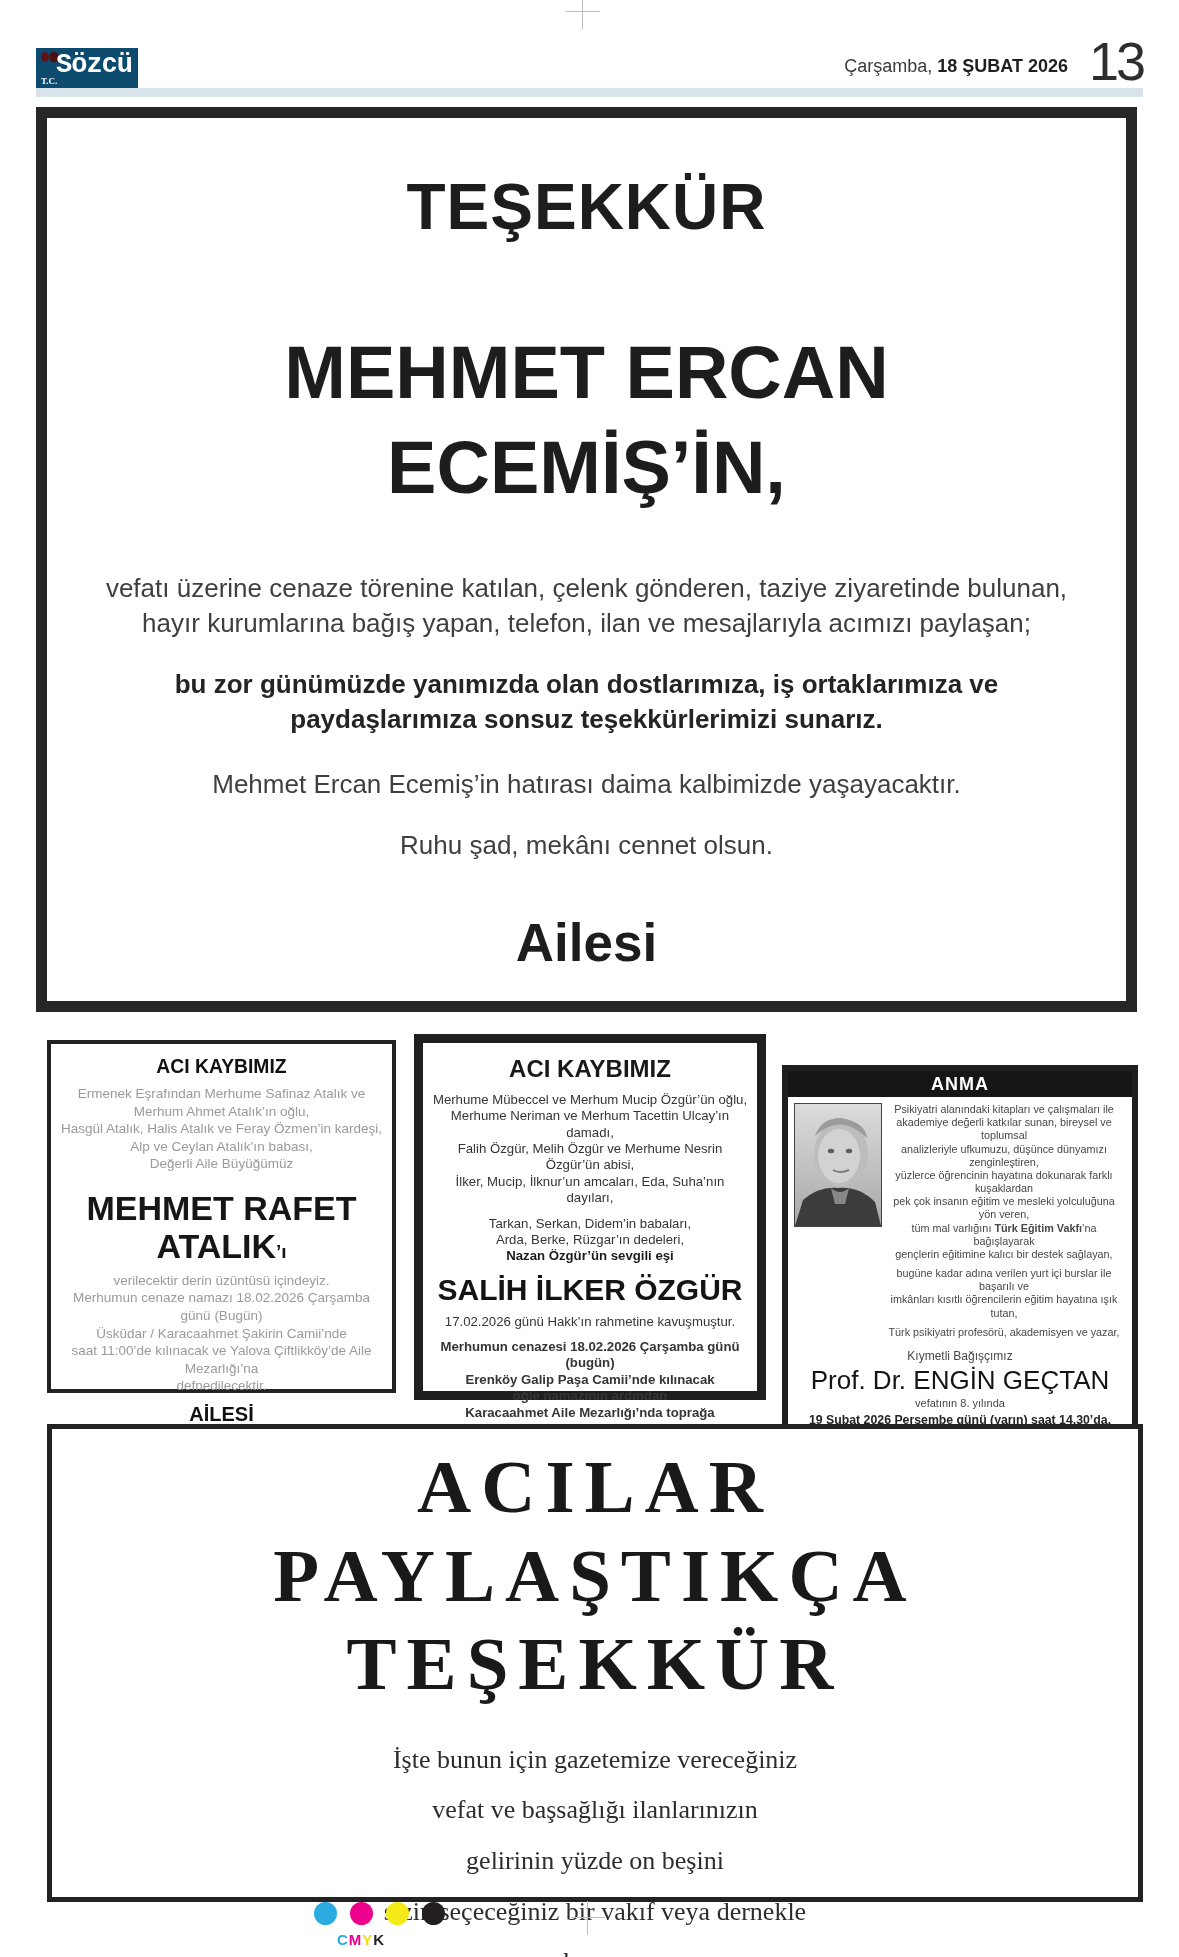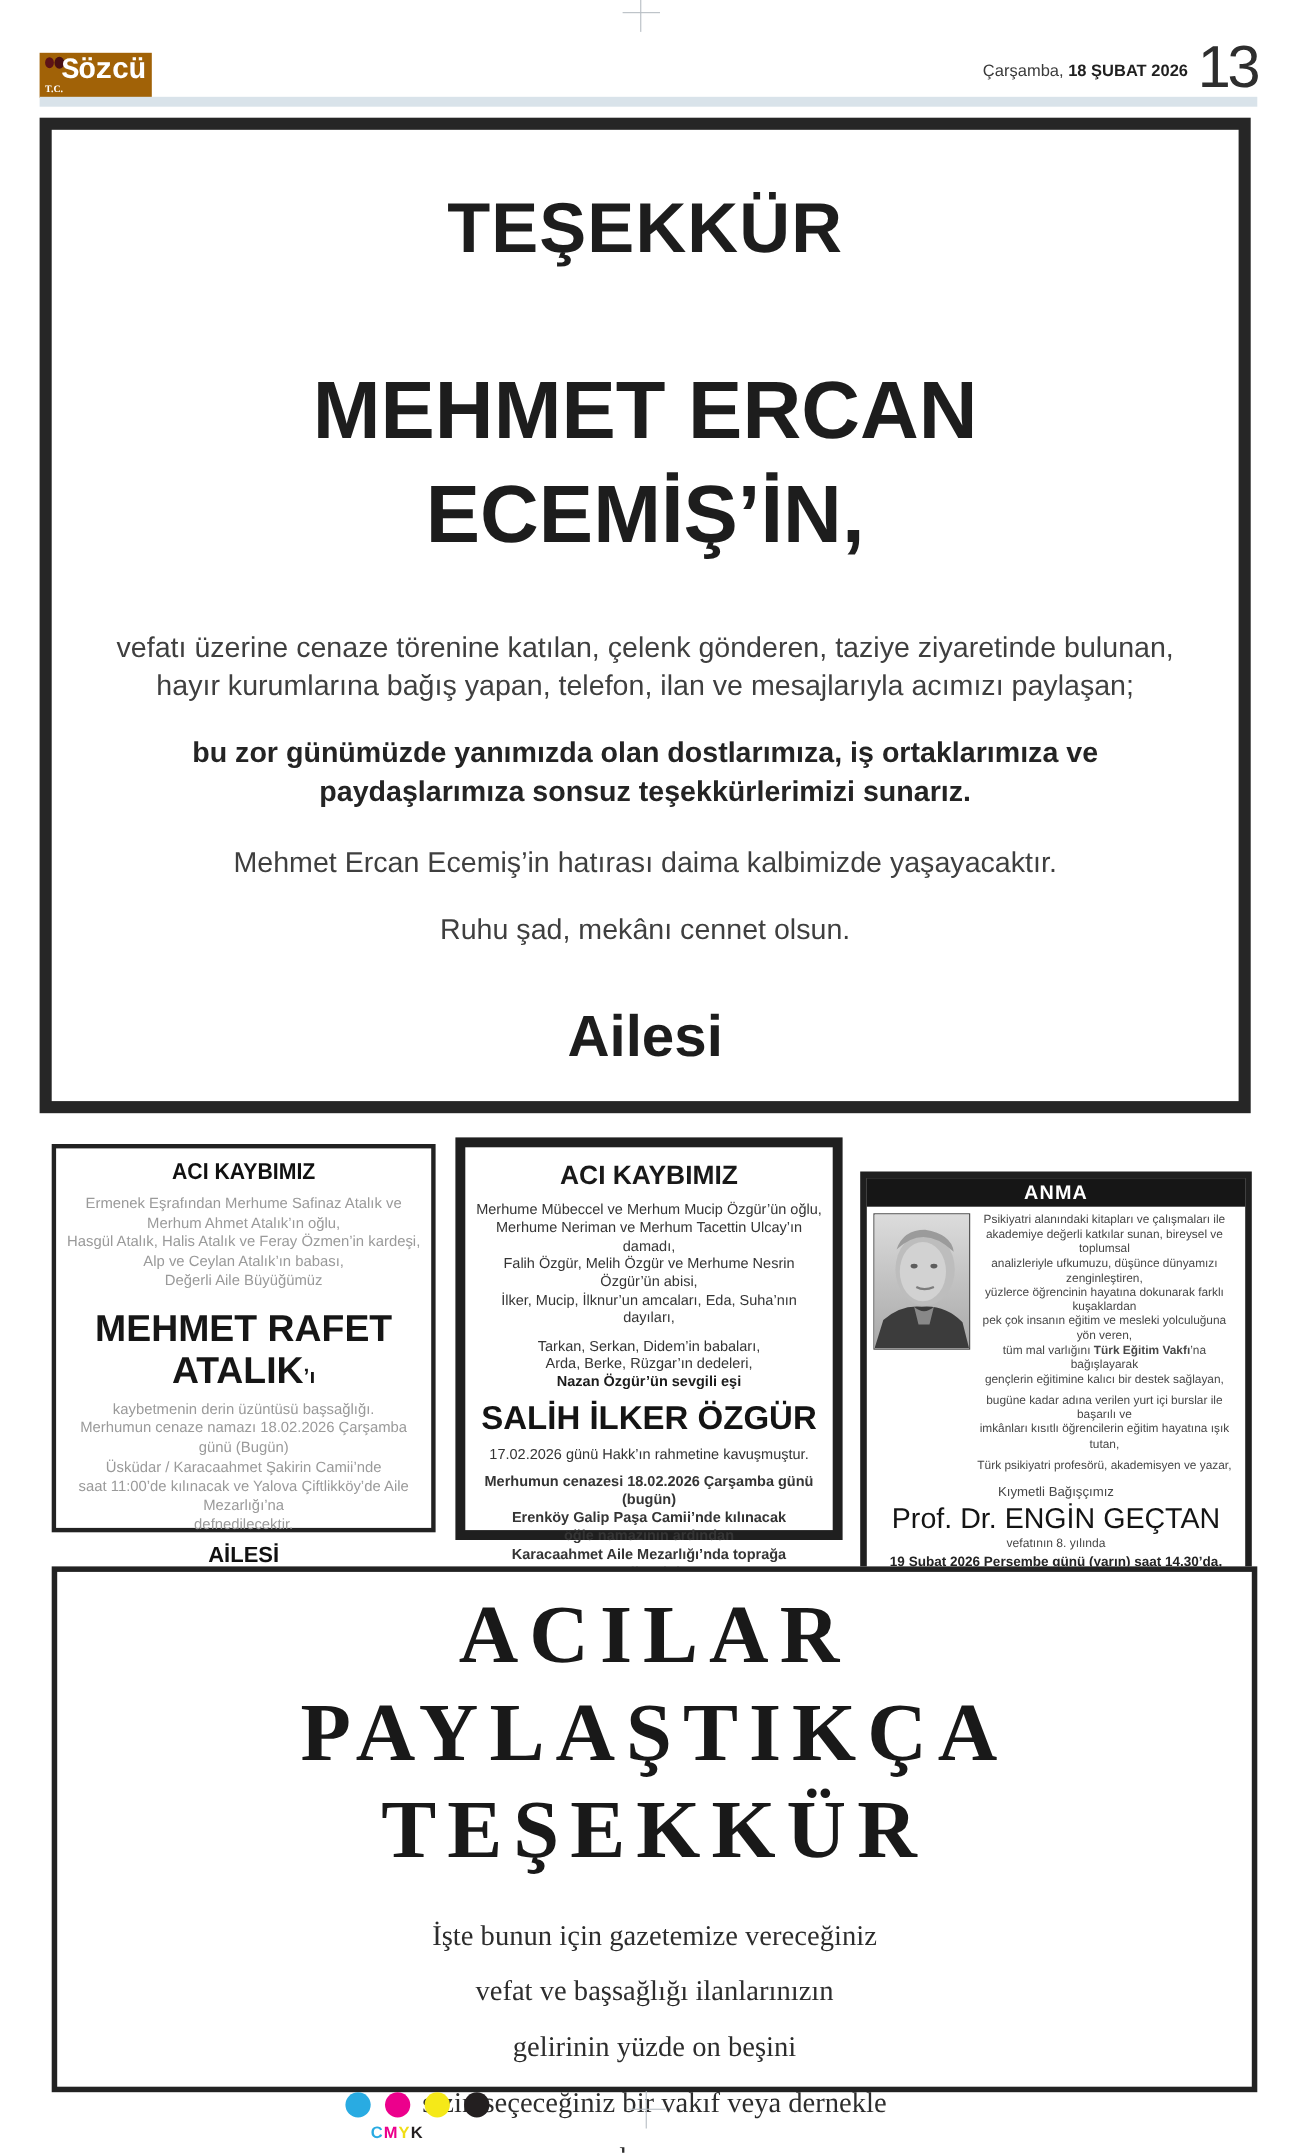--- a/index.html
+++ b/index.html
@@ -3,30 +3,30 @@
 <meta charset="utf-8">
 <style>
   html,body{margin:0;padding:0;}
   body{
     width:1179px;height:1957px;position:relative;background:#ffffff;
     font-family:"Liberation Sans",sans-serif;color:#222;overflow:hidden;
   }
   .abs{position:absolute;}
   
   .masthead-band{left:36px;top:88px;width:1107px;height:9px;background:#d9e3ea;}
-  .sozcu-logo{background:#a16207;color:#fff;}
+  .sozcu-logo{background:#0c4a6e;color:#fff;}
   .sozcu-logo .brand{
     position:absolute;right:6px;top:2px;font-weight:bold;letter-spacing:-1px;
     font-family:Liberation Mono, monospace;
     text-align:right;
   }
   .sozcu-logo .tc{position:absolute;left:5px;bottom:3px;font-size:9px;font-weight:bold;font-family:"Liberation Serif",serif;}
   .logo-header{left:36px;top:48px;width:102px;height:41px;}
   .logo-header .brand{font-size:27px;}
-  .date-line{right:99px;top:56px;font-size:15px;color:#3a3a3a;text-align:right;}
+  .date-line{right:111px;top:56px;font-size:18px;color:#3a3a3a;text-align:right;}
   .date-line b{color:#1f1f1f;}
   .page-num{right:36px;top:30px;font-size:54px;letter-spacing:-3px;color:#2e2e2e;font-weight:400;}
   
   .reg-cross{width:34px;height:34px;}
   .reg-cross:before,.reg-cross:after{content:"";position:absolute;background:#b7bec4;}
   .reg-cross:before{left:16px;top:0;width:1px;height:34px;}
   .reg-cross:after{left:0;top:16px;width:34px;height:1px;}
   
   .main-box{
     left:36px;top:107px;width:1101px;height:905px;background:#fff;
@@ -132,21 +132,21 @@
       <div>Merhum Ahmet Atalık’ın oğlu,</div>
       <div>Hasgül Atalık, Halis Atalık ve Feray Özmen’in kardeşi,</div>
       <div>Alp ve Ceylan Atalık’ın babası,</div>
       <div>Değerli Aile Büyüğümüz</div>
     </div>
   <div class="bigname">
     <span>MEHMET RAFET</span><br>
     <span>ATALIK</span><span class="suffix">’ı</span>
   </div>
   <div class="gray">
-      <div>kaybetmenin derin üzüntüsü başsağlığı.</div>
+      <div>verilecektir derin üzüntüsü içindeyiz.</div>
       <div>Merhumun cenaze namazı 18.02.2026 Çarşamba günü (Bugün)</div>
       <div>Üsküdar / Karacaahmet Şakirin Camii’nde</div>
       <div>saat 11:00’de kılınacak ve Yalova Çiftlikköy’de Aile Mezarlığı’na</div>
       <div>defnedilecektir.</div>
     </div>
   <div class="sign">AİLESİ</div>
 </div>
 
 <div class="abs obit obit-mid">
   <div class="hdr">ACI KAYBIMIZ</div>

